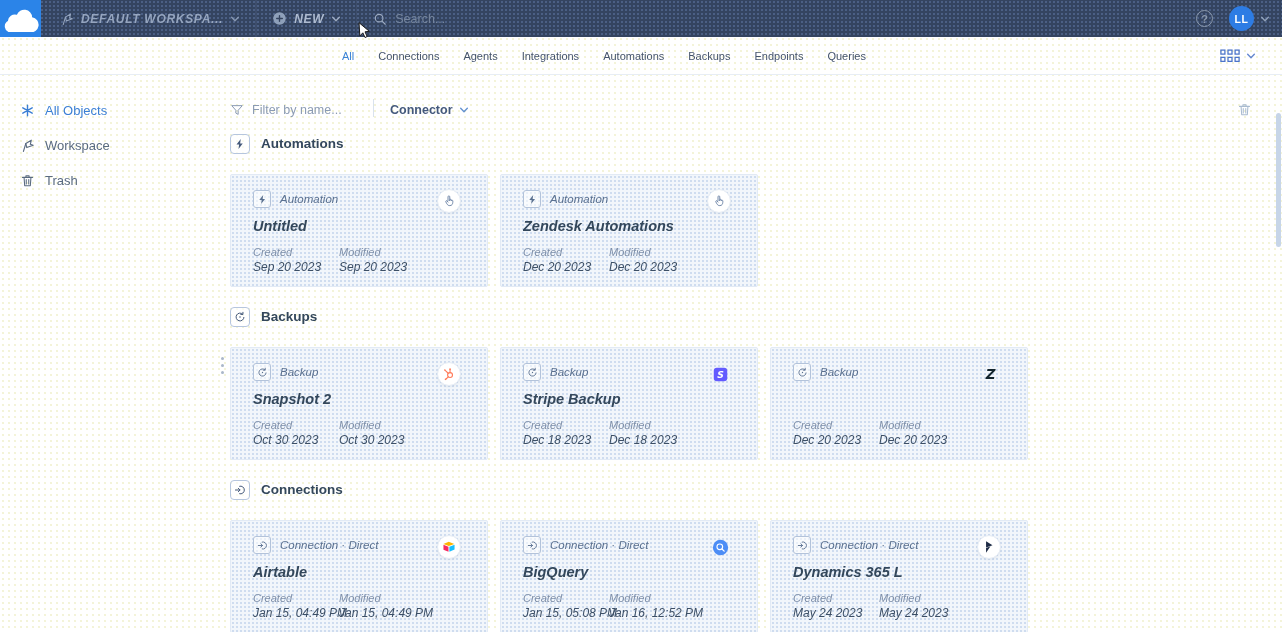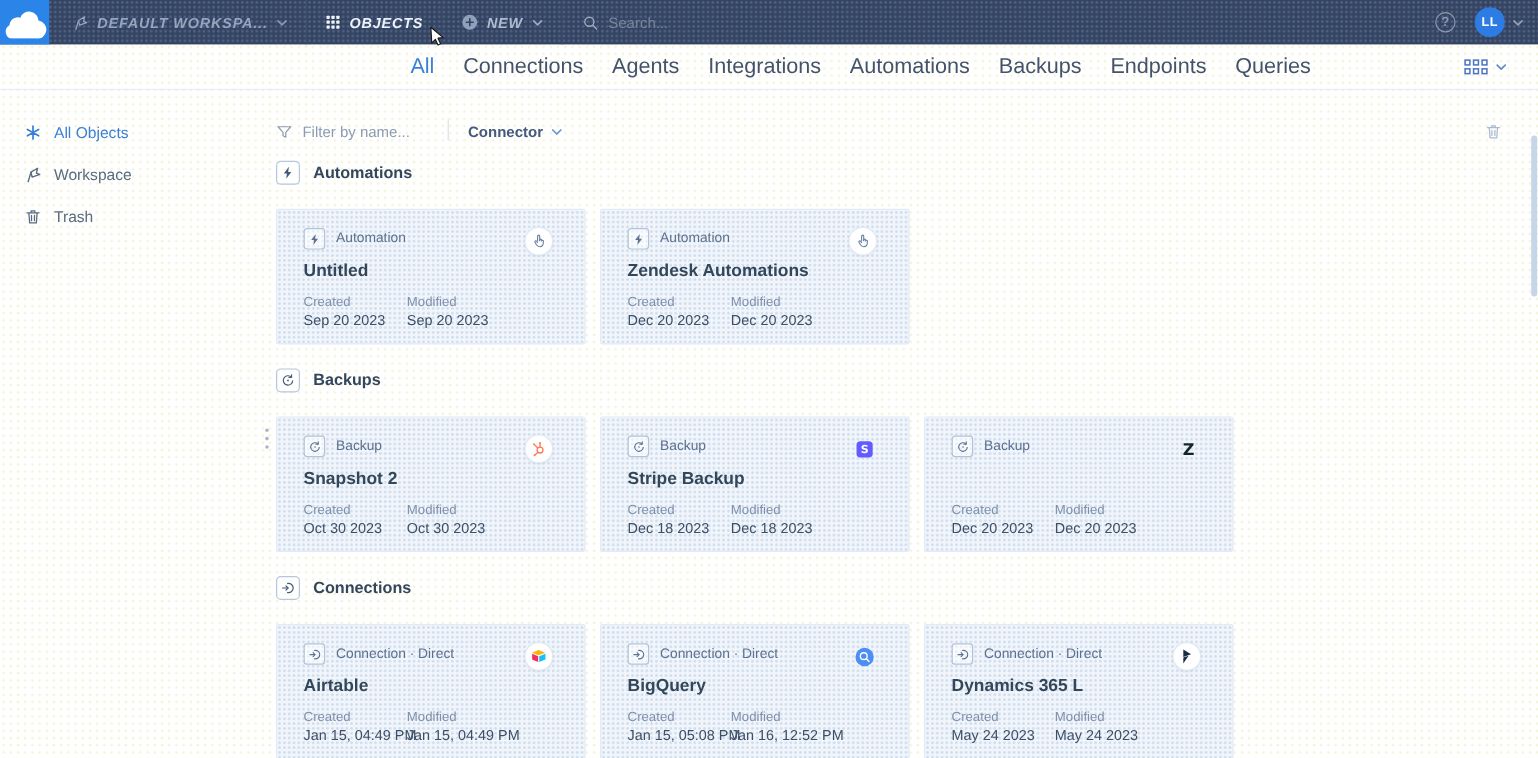--- a/index.html
+++ b/index.html
@@ -35,21 +35,21 @@
   .nav-search input{background:transparent;border:0;outline:0;width:110px;font-size:12.5px;color:#aebbd0;font-family:inherit;}
   .nav-search input::placeholder{color:#76869e;}
   .spacer{flex:1;}
   .help{width:17px;height:17px;border-radius:50%;border:1.5px solid #8b99ad;color:#8b99ad;
     font-size:11px;font-weight:bold;display:flex;align-items:center;justify-content:center;cursor:pointer;margin-right:16px;}
   .avatar{width:25px;height:25px;border-radius:50%;background:#2d7ce4;color:#fff;font-size:10.5px;font-weight:bold;
     display:flex;align-items:center;justify-content:center;letter-spacing:.5px;cursor:pointer;}
   .avatar-chev{margin:0 12px 0 6px;color:#9fb0c8;cursor:pointer;}
   
   .tabbar{height:38px;display:flex;align-items:center;border-bottom:1px solid #e7edf5;padding-left:342px;position:relative;z-index:2;}
-  #tabs{display:flex;gap:24px;font-size:18px;color:#44536b;}
+  #tabs{display:flex;gap:24px;font-size:11px;color:#44536b;}
   .tab{cursor:pointer;white-space:nowrap;}
   .tab.active{color:#3b82d6;}
   .view-toggle{margin-left:auto;margin-right:26px;display:flex;align-items:center;gap:6px;color:#4b74c9;cursor:pointer;}
   .view-toggle .grid6{width:20px;height:14px;}
   
   .content{display:flex;height:557px;}
   .sidebar{width:210px;padding:23px 0 0 20px;flex:0 0 auto;}
   .side-item{display:flex;align-items:center;gap:10px;height:24px;margin-bottom:11px;font-size:13px;color:#5a6b80;cursor:pointer;}
   .side-item.active{color:#3b7fd4;}
   .main{flex:1;padding:20px 30px 0 20px;position:relative;min-width:0;}
@@ -67,21 +67,21 @@
   .sec-head{display:flex;align-items:center;gap:11px;height:21px;}
   .sec-icon{width:20px;height:20px;border:1px solid #b6c6de;border-radius:4px;background:rgba(255,255,255,.6);
     display:flex;align-items:center;justify-content:center;color:#44597a;}
   .sec-icon svg{width:12px;height:12px;}
   .sec-title{font-size:13.5px;font-weight:bold;color:#33475b;}
   .cards{display:flex;gap:12px;margin-top:20px;}
   .card{width:258px;height:113px;flex:0 0 auto;position:relative;cursor:pointer;
     background:#f2f6fb;
     background-image:radial-gradient(rgba(150,180,220,.38) 1px,transparent 1.25px);
     background-size:4px 4px;
-    border:1px solid #e2eaf5;border-radius:2px;padding:15px 22px;}
+    border:1px solid #e2eaf5;border-radius:2px;padding:15px 22px;font-style:italic;}
   .card-head{display:flex;align-items:center;gap:9px;}
   .chip{width:18px;height:18px;border:1px solid #b3c3da;border-radius:3px;background:rgba(255,255,255,.55);
     display:flex;align-items:center;justify-content:center;color:#5b7190;flex:0 0 auto;}
   .chip svg{width:11px;height:11px;}
   .type-label{font-size:11.5px;color:#5b7190;white-space:nowrap;}
   .badge{position:absolute;display:flex;align-items:center;justify-content:center;}
   .badge.circle{top:14px;right:26px;width:24px;height:24px;background:#fff;border:1px solid #e3eaf4;border-radius:50%;
     box-shadow:0 1px 2px rgba(40,60,90,.08);}
   .badge.circle svg{width:14px;height:14px;}
   .badge.flat{top:18px;right:28px;width:17px;height:17px;}
@@ -118,36 +118,20 @@
           </svg>
         </span>
       <span>DEFAULT WORKSPA...</span>
       <span class="icon chev">
           <svg viewBox="0 0 12 8" fill="none" stroke="currentColor" stroke-width="1.7" stroke-linecap="round" stroke-linejoin="round">
             <path d="M2 2l4 4 4-4"></path>
           </svg>
         </span>
     </div>
     <div class="nav-divider"></div>
-    <div class="nav-item objects">
-      <span class="icon i13">
-          <svg viewBox="0 0 24 24" fill="currentColor">
-            <rect x="2" y="2" width="5" height="5" rx="1"></rect>
-            <rect x="9.5" y="2" width="5" height="5" rx="1"></rect>
-            <rect x="17" y="2" width="5" height="5" rx="1"></rect>
-            <rect x="2" y="9.5" width="5" height="5" rx="1"></rect>
-            <rect x="9.5" y="9.5" width="5" height="5" rx="1"></rect>
-            <rect x="17" y="9.5" width="5" height="5" rx="1"></rect>
-            <rect x="2" y="17" width="5" height="5" rx="1"></rect>
-            <rect x="9.5" y="17" width="5" height="5" rx="1"></rect>
-            <rect x="17" y="17" width="5" height="5" rx="1"></rect>
-          </svg>
-        </span>
-      <span>OBJECTS</span>
-    </div>
     <div class="nav-divider"></div>
     <div class="nav-item new">
       <span class="icon i15">
           <svg viewBox="0 0 24 24">
             <circle cx="12" cy="12" r="10" fill="#8ea0ba"></circle>
             <path d="M12 7.5v9M7.5 12h9" stroke="#344460" stroke-width="2.2" stroke-linecap="round"></path>
           </svg>
         </span>
       <span>NEW</span>
       <span class="icon chev">

